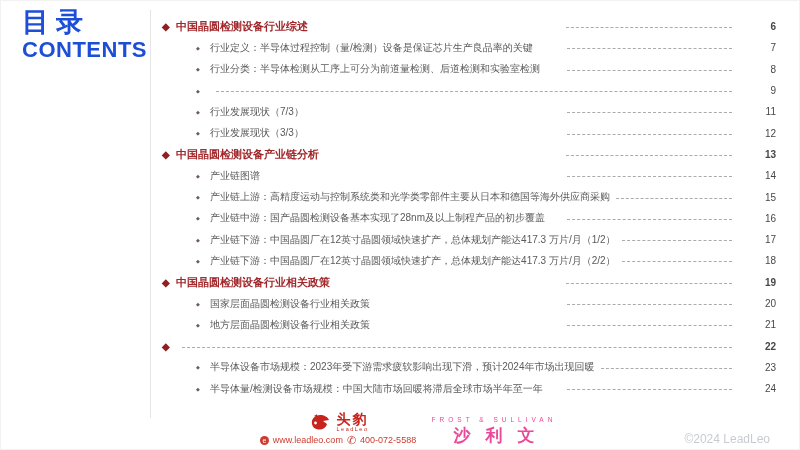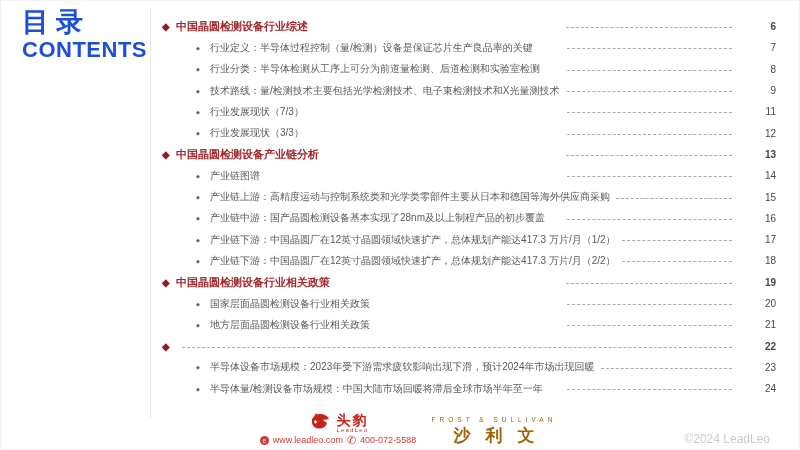--- a/index.html
+++ b/index.html
@@ -29,29 +29,29 @@
   .toc-row.section { padding-left:2px; }
   .toc-row.section .bullet { font-size:10px; color:#8E1F22; }
   .toc-row.section .label  { min-width:384px; }
 
   .toc-row.item { color:#5A5A5A; font-size:10px; padding-left:36px; }
   .toc-row.item .bullet { font-size:5px; color:#6b5b5b; }
   .toc-row.item .label  { min-width:351px; }
 
   
   .leadleo-block { position:absolute; left:250px; top:412px; width:176px; text-align:center; color:#CE3A2F; }
-  .brand-row { display:flex; align-items:center; justify-content:center; gap:5px; height:21px; }
+  .brand-row { display:flex; justify-content:center; gap:5px; height:21px; }
   .brand-stack { display:flex; flex-direction:column; align-items:center; }
   .brand-cn { font-size:14px; font-weight:bold; color:#C8241E; line-height:14px; letter-spacing:2px; }
   .brand-en { font-size:5.5px; color:#C8241E; letter-spacing:1.5px; line-height:6px; }
   .contact-row { margin-top:2px; font-size:9px; display:flex; align-items:center; justify-content:center; gap:4px; }
   .globe { display:inline-flex; align-items:center; justify-content:center; width:9px; height:9px; border-radius:50%; background:#CE3A2F; color:#fff; font-size:7px; line-height:9px; }
   .phone-glyph { font-size:11px; line-height:9px; }
 
-  .frost-block { position:absolute; left:416px; top:416px; width:156px; text-align:center; color:#a16207; }
+  .frost-block { position:absolute; left:416px; top:416px; width:156px; text-align:center; color:#ec4899; }
   .frost-line1 { font-size:6.5px; letter-spacing:4px; white-space:nowrap; }
   .frost-line2 { font-size:17px; font-weight:bold; letter-spacing:15px; padding-left:15px; margin-top:1px; }
 
   .copyright { position:absolute; right:30px; bottom:4px; font-size:12px; color:#C8CBD0; }
 </style>
 </head>
 <body>
 
 <div class="frame"></div>
 
@@ -76,21 +76,20 @@
     <span class="pagenum">7</span>
   </div>
     <div class="toc-row item">
     <span class="bullet">◆</span>
     <span class="label">行业分类：半导体检测从工序上可分为前道量检测、后道检测和实验室检测</span>
     <span class="leader"></span>
     <span class="pagenum">8</span>
   </div>
     <div class="toc-row item">
     <span class="bullet">◆</span>
-    <span class="label">技术路线：量/检测技术主要包括光学检测技术、电子束检测技术和X光量测技术</span>
     <span class="leader"></span>
     <span class="pagenum">9</span>
   </div>
     <div class="toc-row item">
     <span class="bullet">◆</span>
     <span class="label">行业发展现状（7/3）</span>
     <span class="leader"></span>
     <span class="pagenum">11</span>
   </div>
     <div class="toc-row item">

